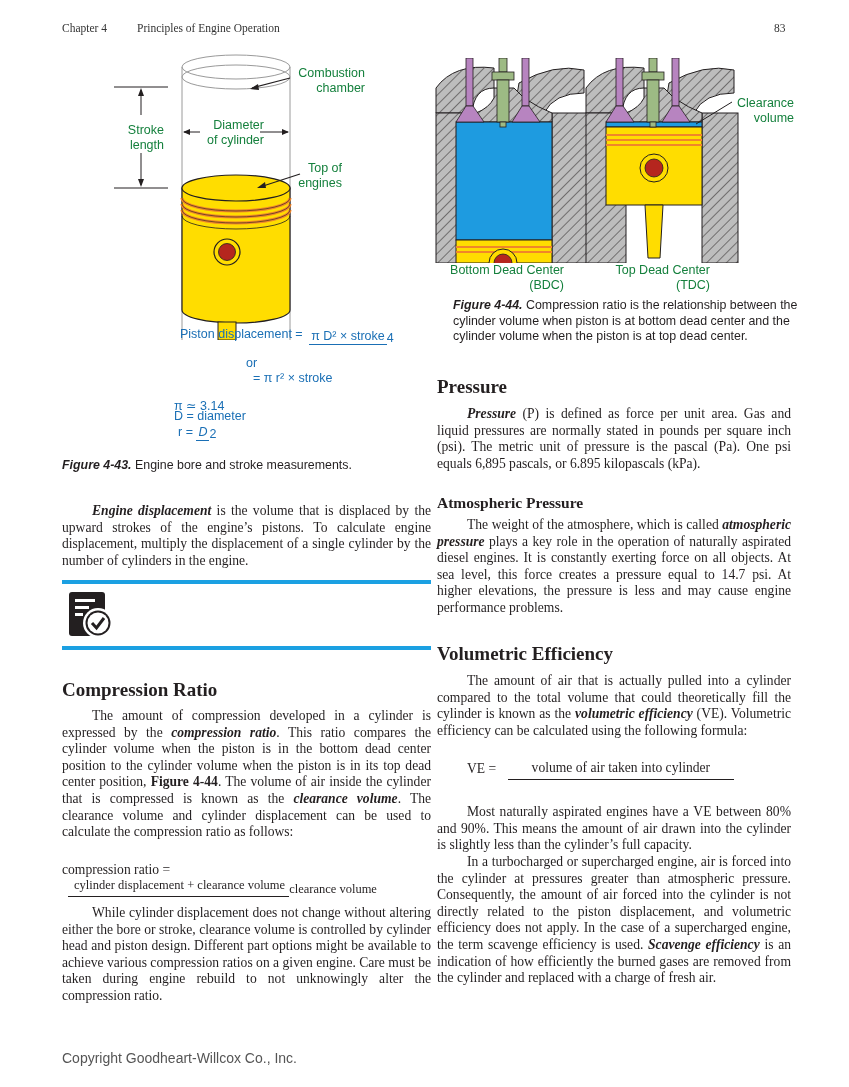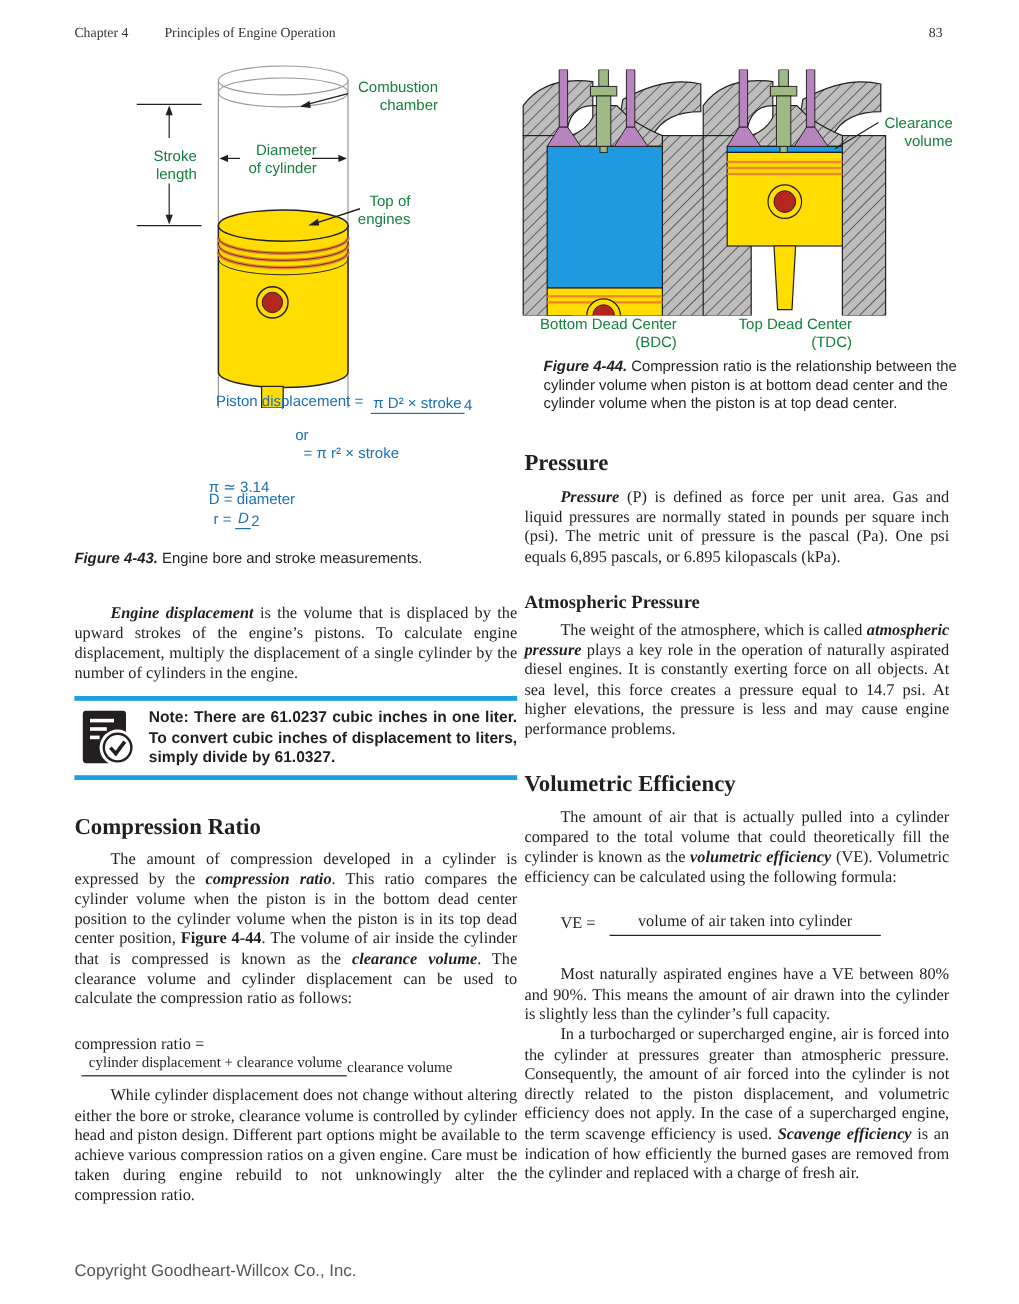--- a/index.html
+++ b/index.html
@@ -217,21 +217,20 @@
       <rect x="2" y="0" width="36" height="44" rx="3" fill="#231f20"></rect>
       <rect x="8" y="7" width="20" height="3" fill="#fff"></rect>
       <rect x="8" y="14" width="14" height="3" fill="#fff"></rect>
       <rect x="8" y="21" width="8" height="3" fill="#fff"></rect>
       <circle cx="31" cy="31" r="15" fill="#fff"></circle>
       <circle cx="31" cy="31" r="12.5" fill="#231f20"></circle>
       <circle cx="31" cy="31" r="10.5" fill="#fff"></circle>
       <polyline points="25,31 29.5,36 37,26" fill="none" stroke="#231f20" stroke-width="3"></polyline>
     </svg>
   </div>
-  <div class="abs note-text sans" style="left:62px; top:10px; width:307px; hyphens:manual;">Note: There are 61.0237 cubic inches in one liter. To convert cubic inches of displacement to liters, simply divide by 61.0327.</div>
   <div class="note-rule abs" style="left:0; top:66px; width:369px;"></div>
 </div>
 
 <h2 class="abs sec serif" style="left:62px; top:679px;">Compression Ratio</h2>
 
 <div class="abs para serif" style="left:62px; top:708px; width:369px;">
   <span class="indent"></span><span>The amount of compression developed in a cylinder is expressed by the </span><b><i>compression ratio</i></b><span>. This ratio compares the cylinder volume when the piston is in the bottom dead center position to the cylinder volume when the piston is in its top dead center position, </span><b>Figure 4-44</b><span>. The volume of air inside the cylinder that is compressed is known as the </span><b><i>clearance volume</i></b><span>. The clearance volume and cylinder displacement can be used to calculate the compression ratio as follows:</span>
 </div>
 
 <div class="abs serif" style="left:62px; top:862px; width:369px; font-size:13.6px;">

